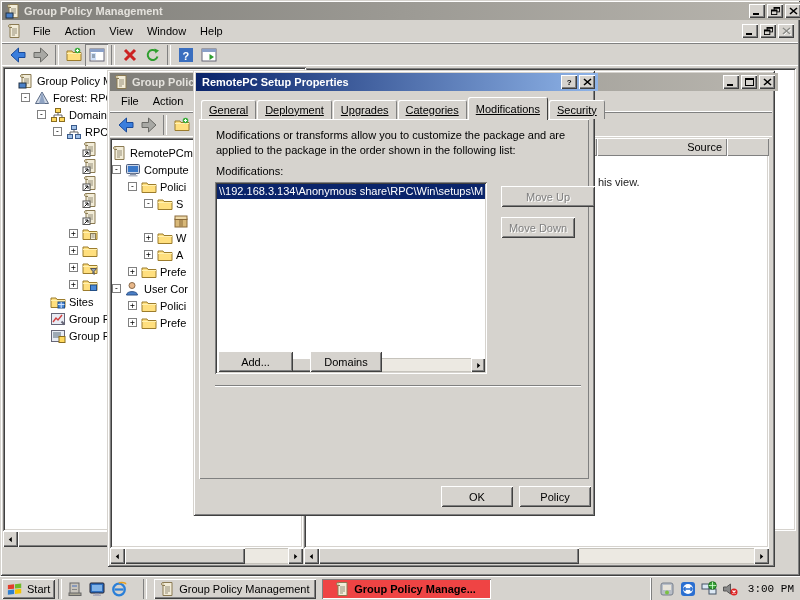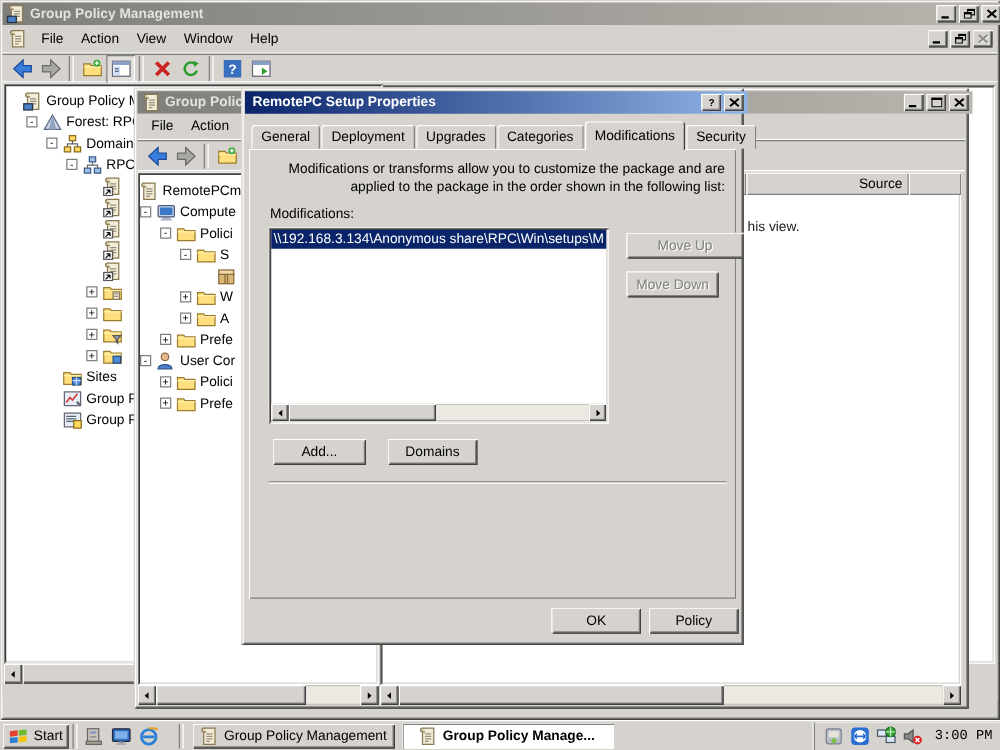--- a/index.html
+++ b/index.html
@@ -35,39 +35,39 @@
   .tspacer{width:13px;flex:0 0 auto;}
   .t-icon{width:16px;height:16px;flex:0 0 auto;}
   .t-icon svg{width:16px;height:16px;display:block;}
   .t-label{margin-left:3px;}
   
   .pbtn{display:flex;align-items:center;justify-content:center;font-size:11px;}
   .pbtn.disabled{color:#808080;text-shadow:1px 1px 0 #ffffff;}
   
   .tab{height:19px;padding:0 8px;display:flex;align-items:center;margin-right:1px;
        background:#d6d3ce;box-shadow:inset 1px 1px 0 #fff,inset -1px 0 0 #808080;
-       border-top-left-radius:2px;border-top-right-radius:2px;}
+       border-top-left-radius:2px;border-top-right-radius:2px;text-decoration:underline;}
   .tab.sel{height:23px;margin-top:-3px;position:relative;z-index:3;
        box-shadow:inset 1px 1px 0 #fff,inset -1px 0 0 #404040;}
   
   .sb-h{background:#ece9e2;display:flex;align-items:stretch;box-shadow:inset 0 0 0 1px #c6c3bc;}
   .sb-btn{width:15px;background:#d6d3ce;box-shadow:inset 1px 1px 0 #fff,inset -1px -1px 0 #404040,inset -2px -2px 0 #808080;
           display:flex;align-items:center;justify-content:center;flex:0 0 auto;}
   .sb-btn svg{width:7px;height:7px;}
   .sb-thumb{background:#d6d3ce;box-shadow:inset 1px 1px 0 #fff,inset -1px -1px 0 #404040,inset -2px -2px 0 #808080;}
   
   .task-btn{height:20px;display:flex;align-items:center;gap:4px;padding:0 5px;overflow:hidden;white-space:nowrap;}
   .task-btn .t-icon{width:16px;height:16px;}
-  .task-active{background:#ffffff;box-shadow:inset 1px 1px 0 #808080,inset -1px -1px 0 #fff;font-weight:bold;padding-left:12px;}
+  .task-active{background:#ef4444;box-shadow:inset 1px 1px 0 #808080,inset -1px -1px 0 #fff;font-weight:bold;padding-left:12px;}
   .task-normal{background:#d6d3ce;box-shadow:inset 1px 1px 0 #fff,inset -1px -1px 0 #404040,inset -2px -2px 0 #808080;}
   .qicon{width:20px;height:20px;display:flex;align-items:center;justify-content:center;}
   .qicon svg{width:16px;height:16px;}
   .tray-ic{width:18px;height:18px;display:flex;align-items:center;justify-content:center;}
   .tray-ic svg{width:16px;height:16px;}
-  .lines{white-space:pre-line;line-height:15px;text-align:right;}
+  .lines{white-space:pre-line;line-height:15px;}
   .hdr-cell{position:absolute;top:0;height:100%;box-sizing:border-box;background:#d6d3ce;
             box-shadow:inset 1px 1px 0 #fff,inset -1px -1px 0 #808080;padding:1px 5px;display:flex;align-items:center;}
 </style>
 </head>
 <body>
 
 <div class="abs winedge" style="left:0;top:0;width:800px;height:576px;">
 
   <div class="abs titlebar tb-inactive" style="left:2px;top:2px;width:796px;height:18px;">
     <span class="t-icon">
@@ -640,21 +640,21 @@
     <div class="tab">Categories</div>
     <div class="tab sel">Modifications</div>
     <div class="tab">Security</div>
   </div>
 
   <div class="abs raised-thin face" style="left:6px;top:49px;width:390px;height:360px;z-index:1;">
     <div class="abs lines" style="left:17px;top:9px;width:364px;">Modifications or transforms allow you to customize the package and are
 applied to the package in the order shown in the following list:</div>
     <div class="abs" style="left:17px;top:46px;">Modifications:</div>
 
-    <div class="abs sunken" style="left:16px;top:63px;width:272px;height:157px;">
+    <div class="abs sunken" style="left:16px;top:63px;width:272px;height:192px;">
       <div class="abs" style="left:2px;top:2px;right:2px;height:15px;background:#0a246a;color:#fff;white-space:nowrap;overflow:hidden;padding-left:2px;line-height:15px;">\\192.168.3.134\Anonymous share\RPC\Win\setups\M</div>
       <div class="abs sb-h" style="left:2px;bottom:2px;right:2px;height:14px;">
         <div class="sb-btn" style="width:14px;">
             <svg viewBox="0 0 8 8" xmlns="http://www.w3.org/2000/svg">
               <path d="M5.5 1 2 4l3.5 3z" fill="#000"></path>
             </svg>
           </div>
         <div class="sb-thumb" style="width:118px;"></div>
         <div style="flex:1;"></div>
         <div class="sb-btn" style="width:14px;">

